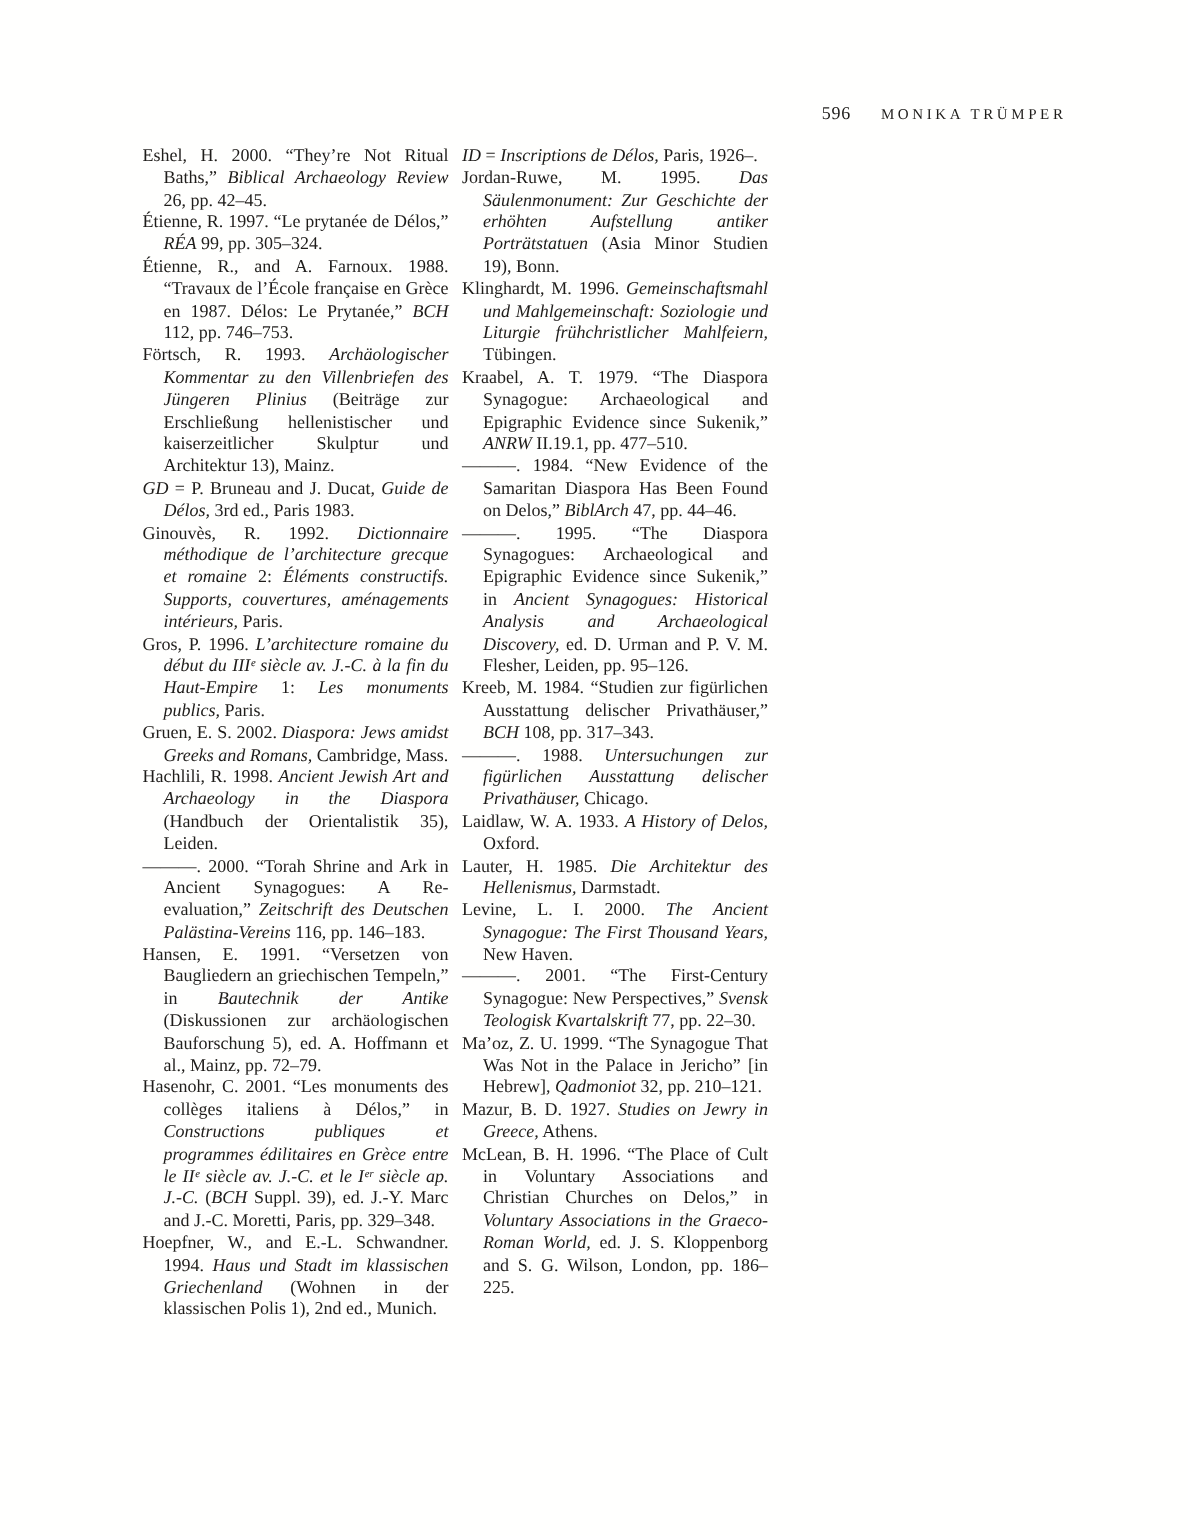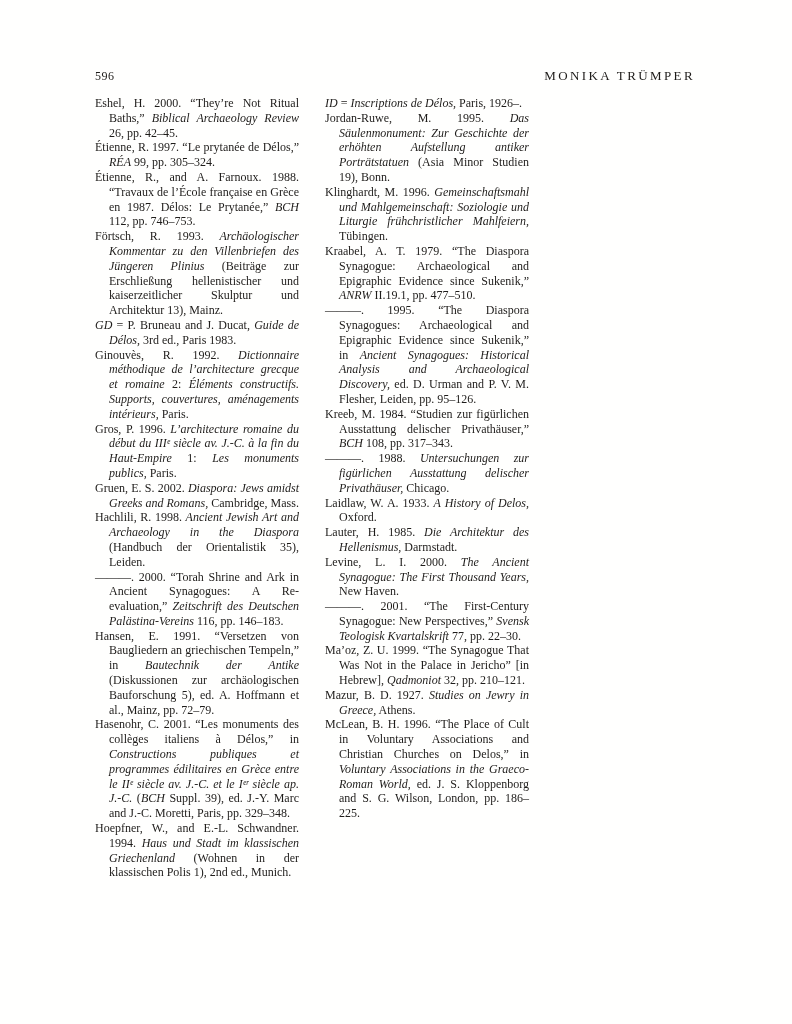--- a/index.html
+++ b/index.html
@@ -13,40 +13,41 @@
     height: 1024px;
     background: #fffffe;
     color: #1e1c1a;
     font-family: "Liberation Serif", "DejaVu Serif", serif;
     overflow: hidden;
   }
   .running-header {
     position: absolute;
     top: 68px;
     left: 95px;
-    right: 97px;
+    right: 81px;
     display: flex;
-    justify-content: space-between;
+    justify-content: flex-end;
     align-items: baseline;
+    gap: 20px;
   }
   .page-number {
     font-size: 12px;
     letter-spacing: 0.5px;
   }
   .running-head {
-    font-size: 13px;
+    font-size: 10px;
     letter-spacing: 2.4px;
     text-transform: uppercase;
   }
   .columns {
     position: absolute;
     top: 96px;
     left: 95px;
     display: flex;
-    gap: 26px;
+    gap: 9px;
   }
   .column {
     width: 204px;
   }
   .entry {
     margin: 0;
     padding-left: 14px;
     text-indent: -14px;
     font-size: 12px;
     line-height: 14.8px;
@@ -80,20 +81,21 @@
         <p class="entry"><span class="rm">———. 2000. “Torah Shrine and Ark in Ancient Synagogues: A Re-evaluation,” </span><span class="it">Zeitschrift des Deutschen Palästina-Vereins</span><span class="rm"> 116, pp. 146–183.</span></p>
         <p class="entry"><span class="rm">Hansen, E. 1991. “Versetzen von Baugliedern an griechischen Tempeln,” in </span><span class="it">Bautechnik der Antike</span><span class="rm"> (Diskussionen zur archäologischen Bauforschung 5), ed. A. Hoffmann et al., Mainz, pp. 72–79.</span></p>
         <p class="entry"><span class="rm">Hasenohr, C. 2001. “Les monuments des collèges italiens à Délos,” in </span><span class="it">Constructions publiques et programmes édilitaires en Grèce entre le IIᵉ siècle av. J.-C. et le Iᵉʳ siècle ap. J.-C.</span><span class="rm"> (</span><span class="it">BCH</span><span class="rm"> Suppl. 39), ed. J.-Y. Marc and J.-C. Moretti, Paris, pp. 329–348.</span></p>
         <p class="entry"><span class="rm">Hoepfner, W., and E.-L. Schwandner. 1994. </span><span class="it">Haus und Stadt im klassischen Griechenland</span><span class="rm"> (Wohnen in der klassischen Polis 1), 2nd ed., Munich.</span></p>
       </div>
     <div class="column">
         <p class="entry"><span class="it">ID</span><span class="rm"> = </span><span class="it">Inscriptions de Délos,</span><span class="rm"> Paris, 1926–.</span></p>
         <p class="entry"><span class="rm">Jordan-Ruwe, M. 1995. </span><span class="it">Das Säulenmonument: Zur Geschichte der erhöhten Aufstellung antiker Porträtstatuen</span><span class="rm"> (Asia Minor Studien 19), Bonn.</span></p>
         <p class="entry"><span class="rm">Klinghardt, M. 1996. </span><span class="it">Gemeinschaftsmahl und Mahlgemeinschaft: Soziologie und Liturgie frühchristlicher Mahlfeiern,</span><span class="rm"> Tübingen.</span></p>
         <p class="entry"><span class="rm">Kraabel, A. T. 1979. “The Diaspora Synagogue: Archaeological and Epigraphic Evidence since Sukenik,” </span><span class="it">ANRW</span><span class="rm"> II.19.1, pp. 477–510.</span></p>
+        <p class="entry"><span class="rm">———. 1984. “New Evidence of the Samaritan Diaspora Has Been Found on Delos,” </span><span class="it">BiblArch</span><span class="rm"> 47, pp. 44–46.</span></p>
         <p class="entry"><span class="rm">———. 1995. “The Diaspora Synagogues: Archaeological and Epigraphic Evidence since Sukenik,” in </span><span class="it">Ancient Synagogues: Historical Analysis and Archaeological Discovery,</span><span class="rm"> ed. D. Urman and P. V. M. Flesher, Leiden, pp. 95–126.</span></p>
         <p class="entry"><span class="rm">Kreeb, M. 1984. “Studien zur figürlichen Ausstattung delischer Privathäuser,” </span><span class="it">BCH</span><span class="rm"> 108, pp. 317–343.</span></p>
         <p class="entry"><span class="rm">———. 1988. </span><span class="it">Untersuchungen zur figürlichen Ausstattung delischer Privathäuser,</span><span class="rm"> Chicago.</span></p>
         <p class="entry"><span class="rm">Laidlaw, W. A. 1933. </span><span class="it">A History of Delos,</span><span class="rm"> Oxford.</span></p>
         <p class="entry"><span class="rm">Lauter, H. 1985. </span><span class="it">Die Architektur des Hellenismus,</span><span class="rm"> Darmstadt.</span></p>
         <p class="entry"><span class="rm">Levine, L. I. 2000. </span><span class="it">The Ancient Synagogue: The First Thousand Years,</span><span class="rm"> New Haven.</span></p>
         <p class="entry"><span class="rm">———. 2001. “The First-Century Synagogue: New Perspectives,” </span><span class="it">Svensk Teologisk Kvartalskrift</span><span class="rm"> 77, pp. 22–30.</span></p>
         <p class="entry"><span class="rm">Ma’oz, Z. U. 1999. “The Synagogue That Was Not in the Palace in Jericho” [in Hebrew], </span><span class="it">Qadmoniot</span><span class="rm"> 32, pp. 210–121.</span></p>
         <p class="entry"><span class="rm">Mazur, B. D. 1927. </span><span class="it">Studies on Jewry in Greece,</span><span class="rm"> Athens.</span></p>
         <p class="entry"><span class="rm">McLean, B. H. 1996. “The Place of Cult in Voluntary Associations and Christian Churches on Delos,” in </span><span class="it">Voluntary Associations in the Graeco-Roman World,</span><span class="rm"> ed. J. S. Kloppenborg and S. G. Wilson, London, pp. 186–225.</span></p>

